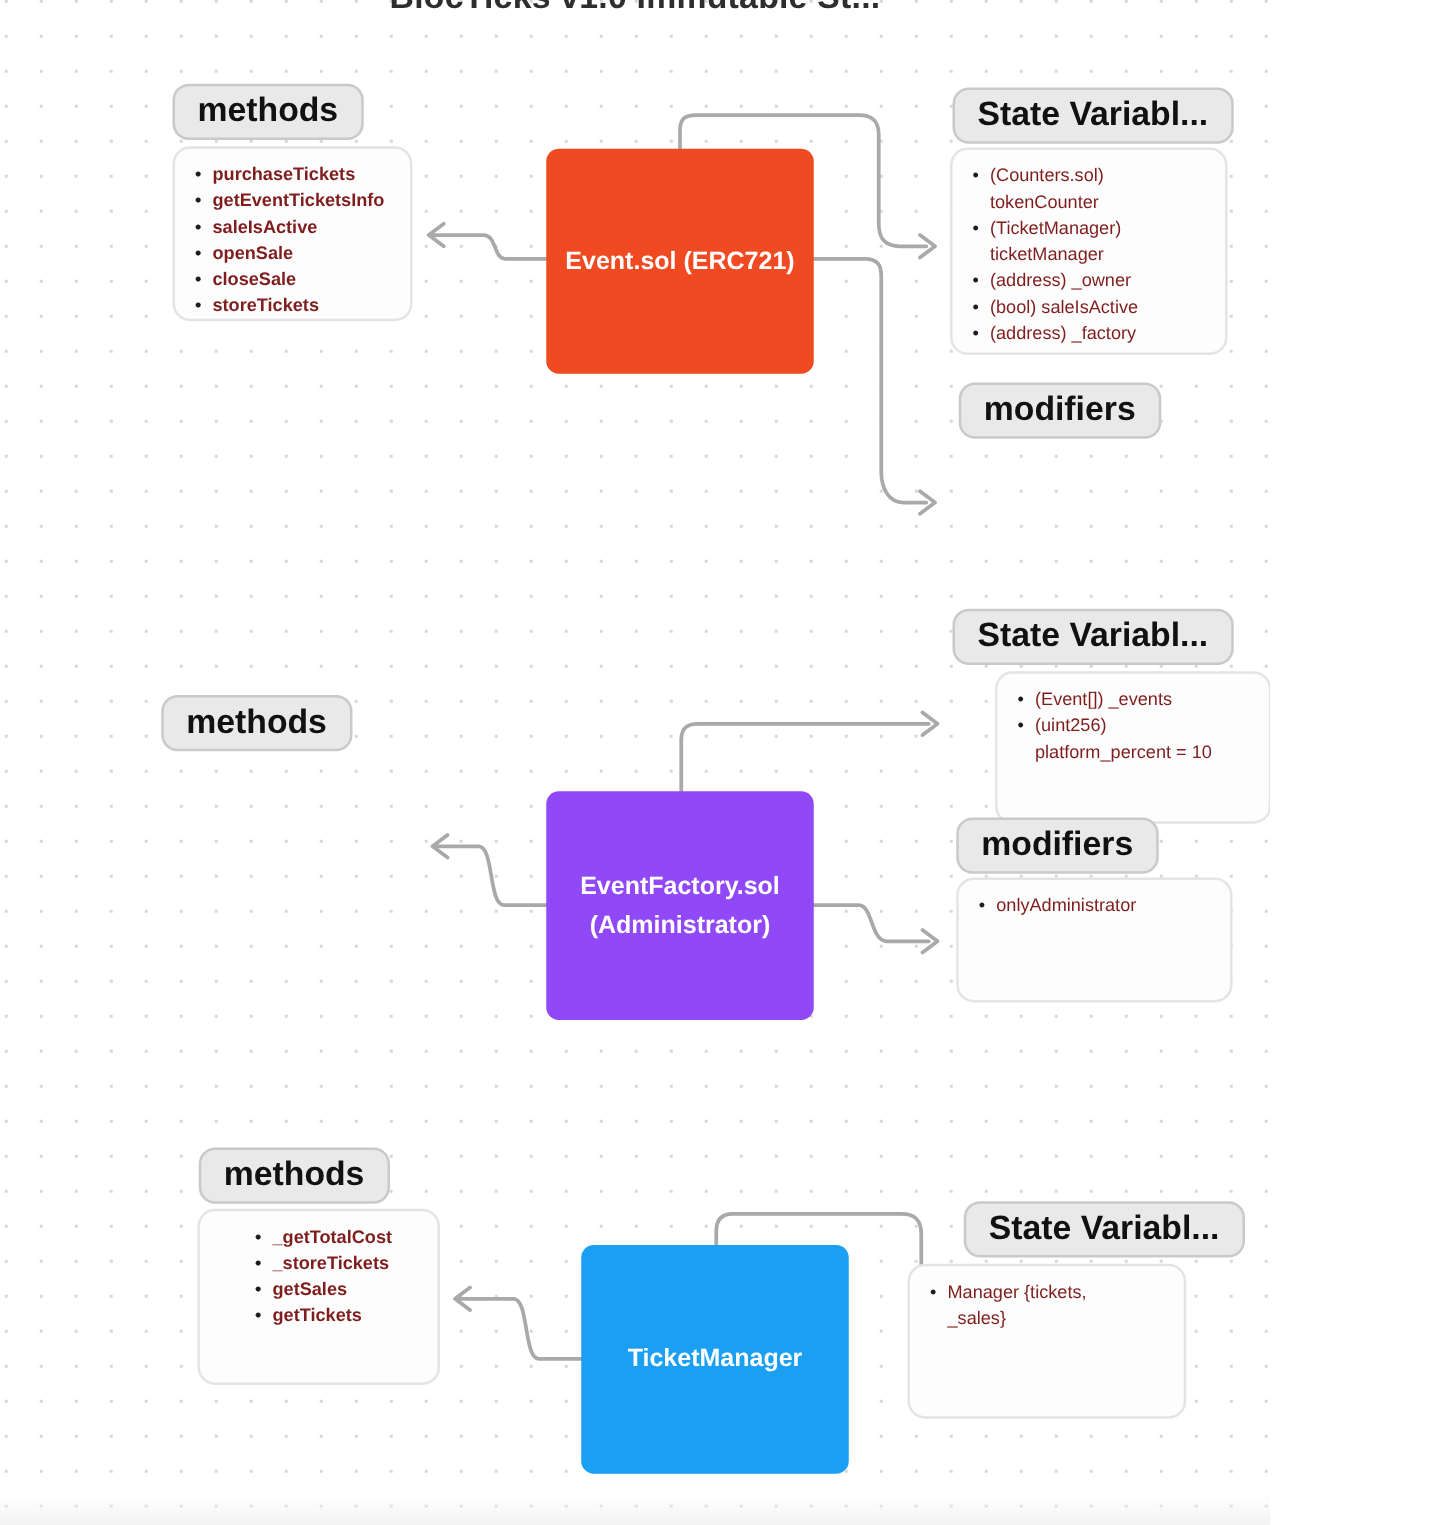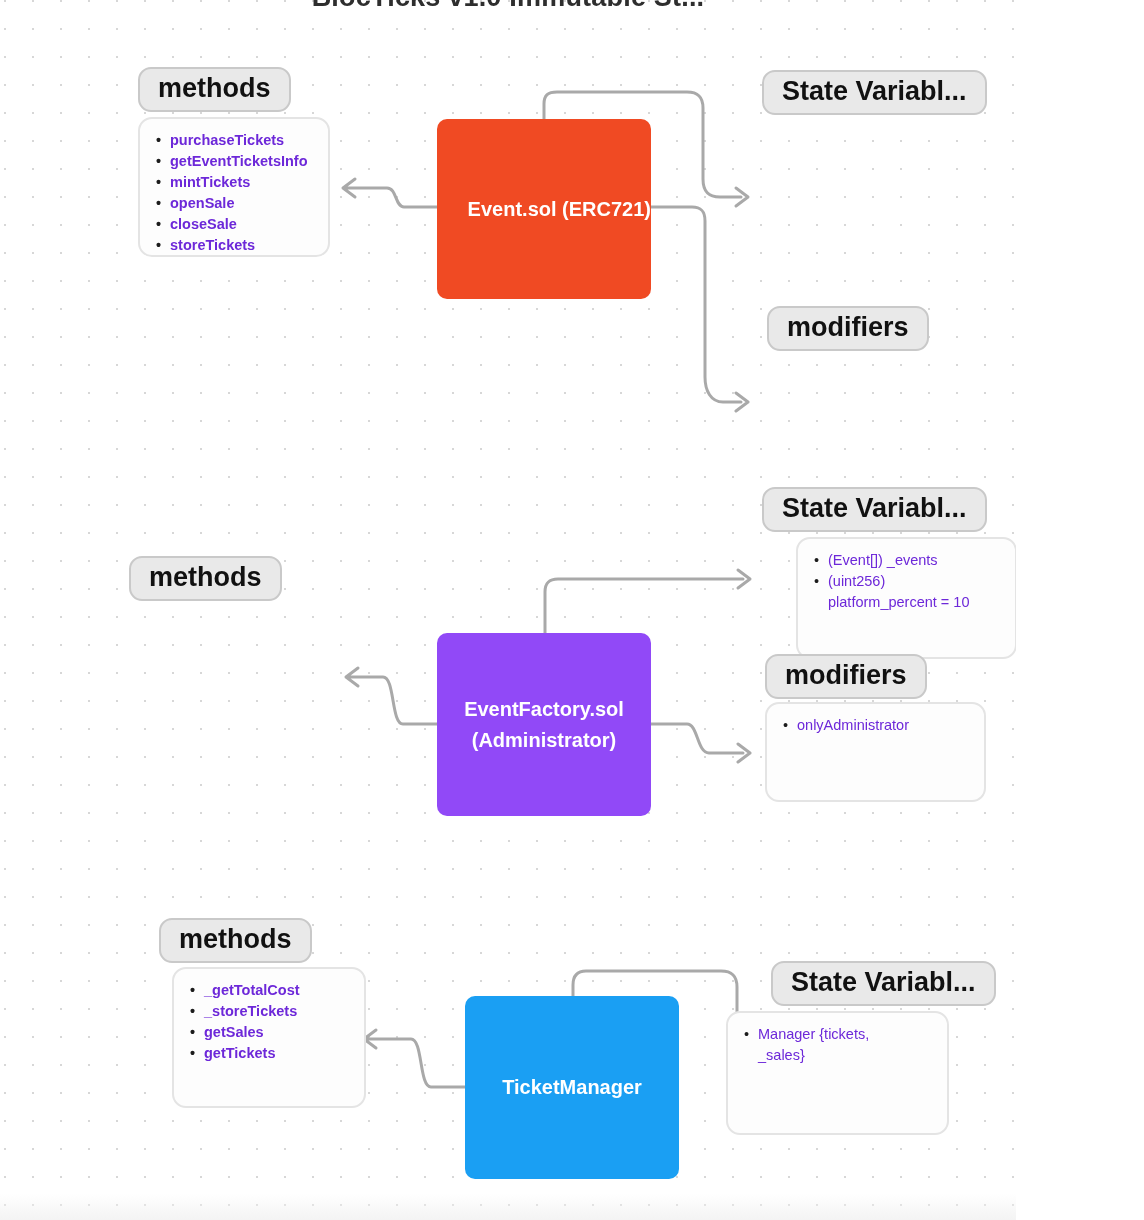--- a/index.html
+++ b/index.html
@@ -21,21 +21,21 @@
     border-radius:13px; font-size:27px; font-weight:700; color:#111;
     padding:1px 18px 4px 18px; line-height:36px; white-space:nowrap;
   }
   .panel {
     position:absolute; background:#fdfdfd; border:2px solid #e4e4e4;
     border-radius:14px; box-sizing:border-box;
   }
   .panel ul { margin:0; padding:11px 8px 8px 15px; list-style:none; }
   .panel li {
     position:relative; padding-left:15px; font-size:14.5px; line-height:21px;
-    color:#6d28d9; white-space:pre-line;
+    color:#7f1d1d; white-space:pre-line;
   }
   .panel li::before { content:"\2022"; position:absolute; left:1px; top:0; color:#1c1c1c; }
   .methods li { font-weight:700; }
   .node {
     position:absolute; border-radius:10px; color:#ffffff; font-weight:700;
     font-size:20px; display:flex; flex-direction:column; align-items:center;
     justify-content:center; text-align:center; line-height:31px;
   }
   .connector { stroke:#a9a9a9; stroke-width:3; fill:none; stroke-linecap:round; stroke-linejoin:round; }
   svg.wires { position:absolute; left:0; top:0; pointer-events:none; }
@@ -64,35 +64,46 @@
   </svg>
 
   <div class="pill" style="left:138px; top:67px;">
     <span>methods</span>
   </div>
 
   <div class="panel methods" style="left:138px; top:117px; width:192px; height:140px;">
     <ul>
       <li>purchaseTickets</li>
       <li>getEventTicketsInfo</li>
-      <li>mintTickets</li>
+      <li>saleIsActive</li>
       <li>openSale</li>
       <li>closeSale</li>
       <li>storeTickets</li>
     </ul>
   </div>
 
-  <div class="node" style="left: 437px; top: 119px; width: 214px; height: 180px; background: rgb(240, 74, 35); align-items: flex-end;">
+  <div class="node" style="left: 437px; top: 119px; width: 214px; height: 180px; background: rgb(240, 74, 35);">
     <span>Event.sol (ERC721)</span>
   </div>
 
   <div class="pill" style="left:762px; top:70px;">
     <span>State Variabl...</span>
   </div>
 
+  <div class="panel" style="left:760px; top:118px; width:222px; height:166px;">
+    <ul>
+      <li>(Counters.sol)
+tokenCounter</li>
+      <li>(TicketManager)
+ticketManager</li>
+      <li>(address) _owner</li>
+      <li>(bool) saleIsActive</li>
+      <li>(address) _factory</li>
+    </ul>
+  </div>
 
   <div class="pill" style="left:767px; top:306px;">
     <span>modifiers</span>
   </div>
 
 
   <div class="pill" style="left:762px; top:487px;">
     <span>State Variabl...</span>
   </div>
 
@@ -121,21 +132,21 @@
   <div class="panel" style="left:765px; top:702px; width:221px; height:100px;">
     <ul>
       <li>onlyAdministrator</li>
     </ul>
   </div>
 
   <div class="pill" style="left:159px; top:918px;">
     <span>methods</span>
   </div>
 
-  <div class="panel methods" style="left:172px; top:967px; width:194px; height:141px;">
+  <div class="panel methods" style="left:158px; top:967px; width:194px; height:141px;padding-left:28px;">
     <ul>
       <li>_getTotalCost</li>
       <li>_storeTickets</li>
       <li>getSales</li>
       <li>getTickets</li>
     </ul>
   </div>
 
   <div class="node" style="left: 465px; top: 996px; width: 214px; height: 183px; background: rgb(26, 159, 243);">
     <span>TicketManager</span>

